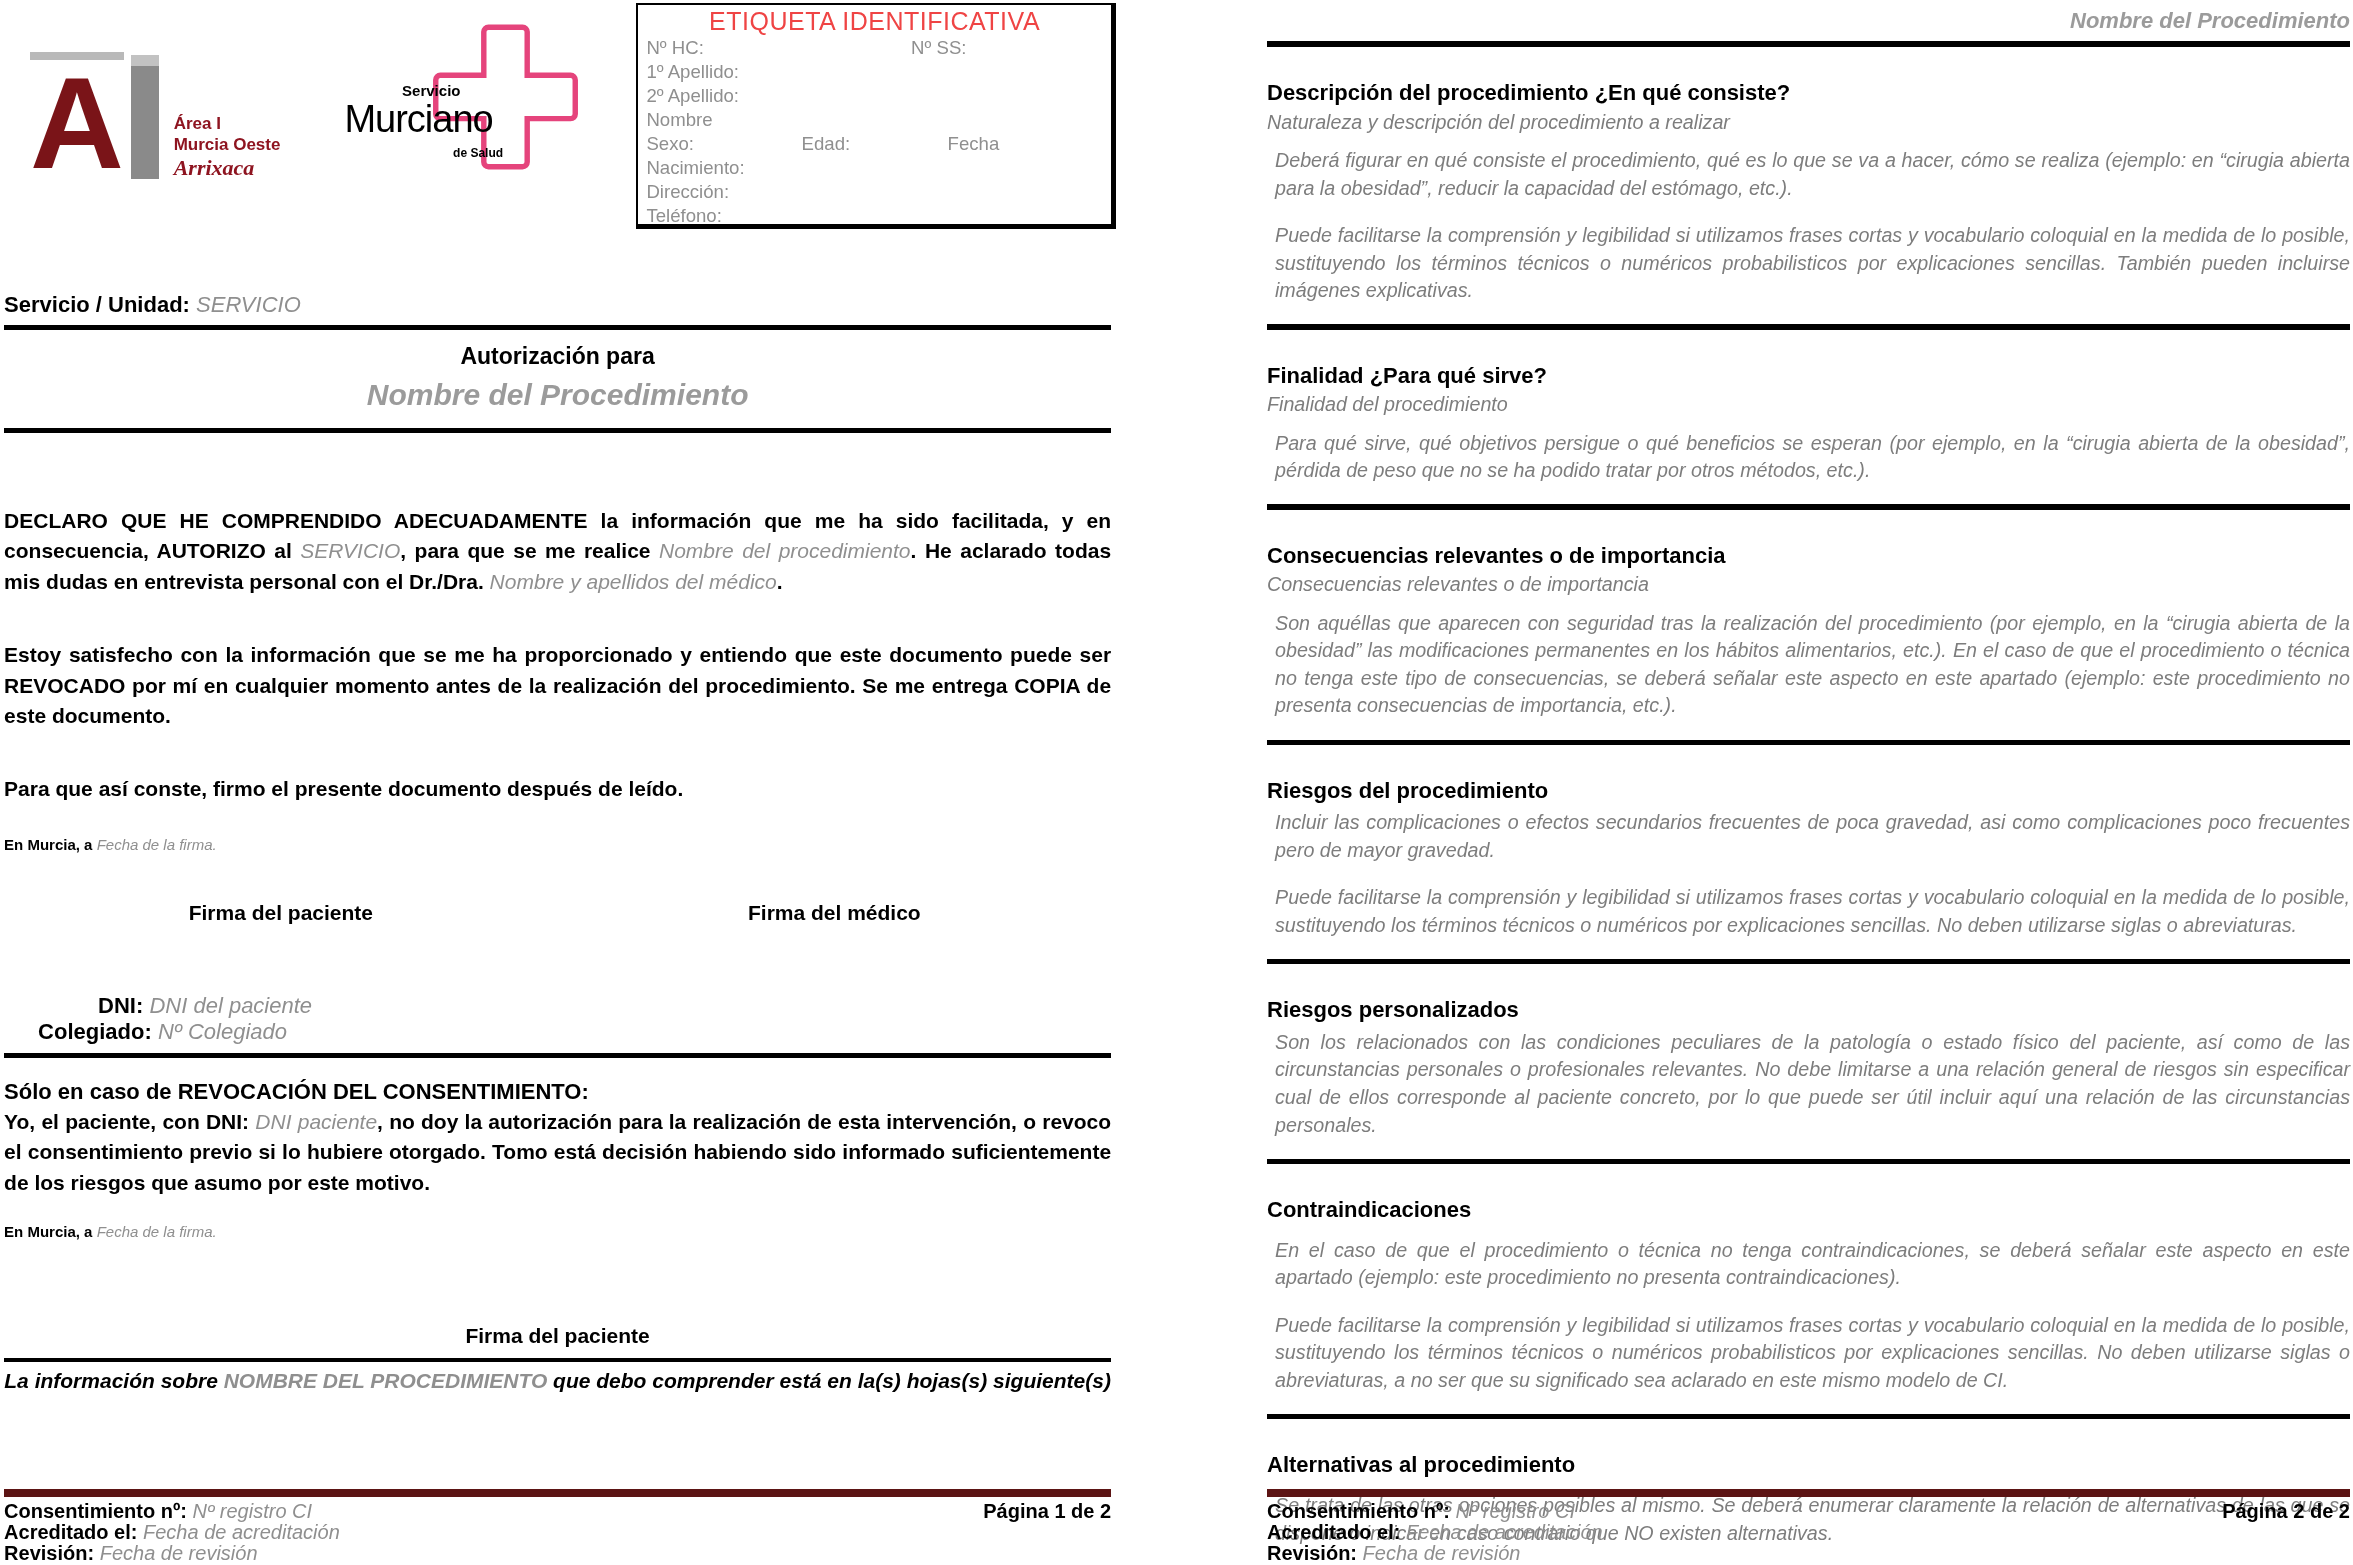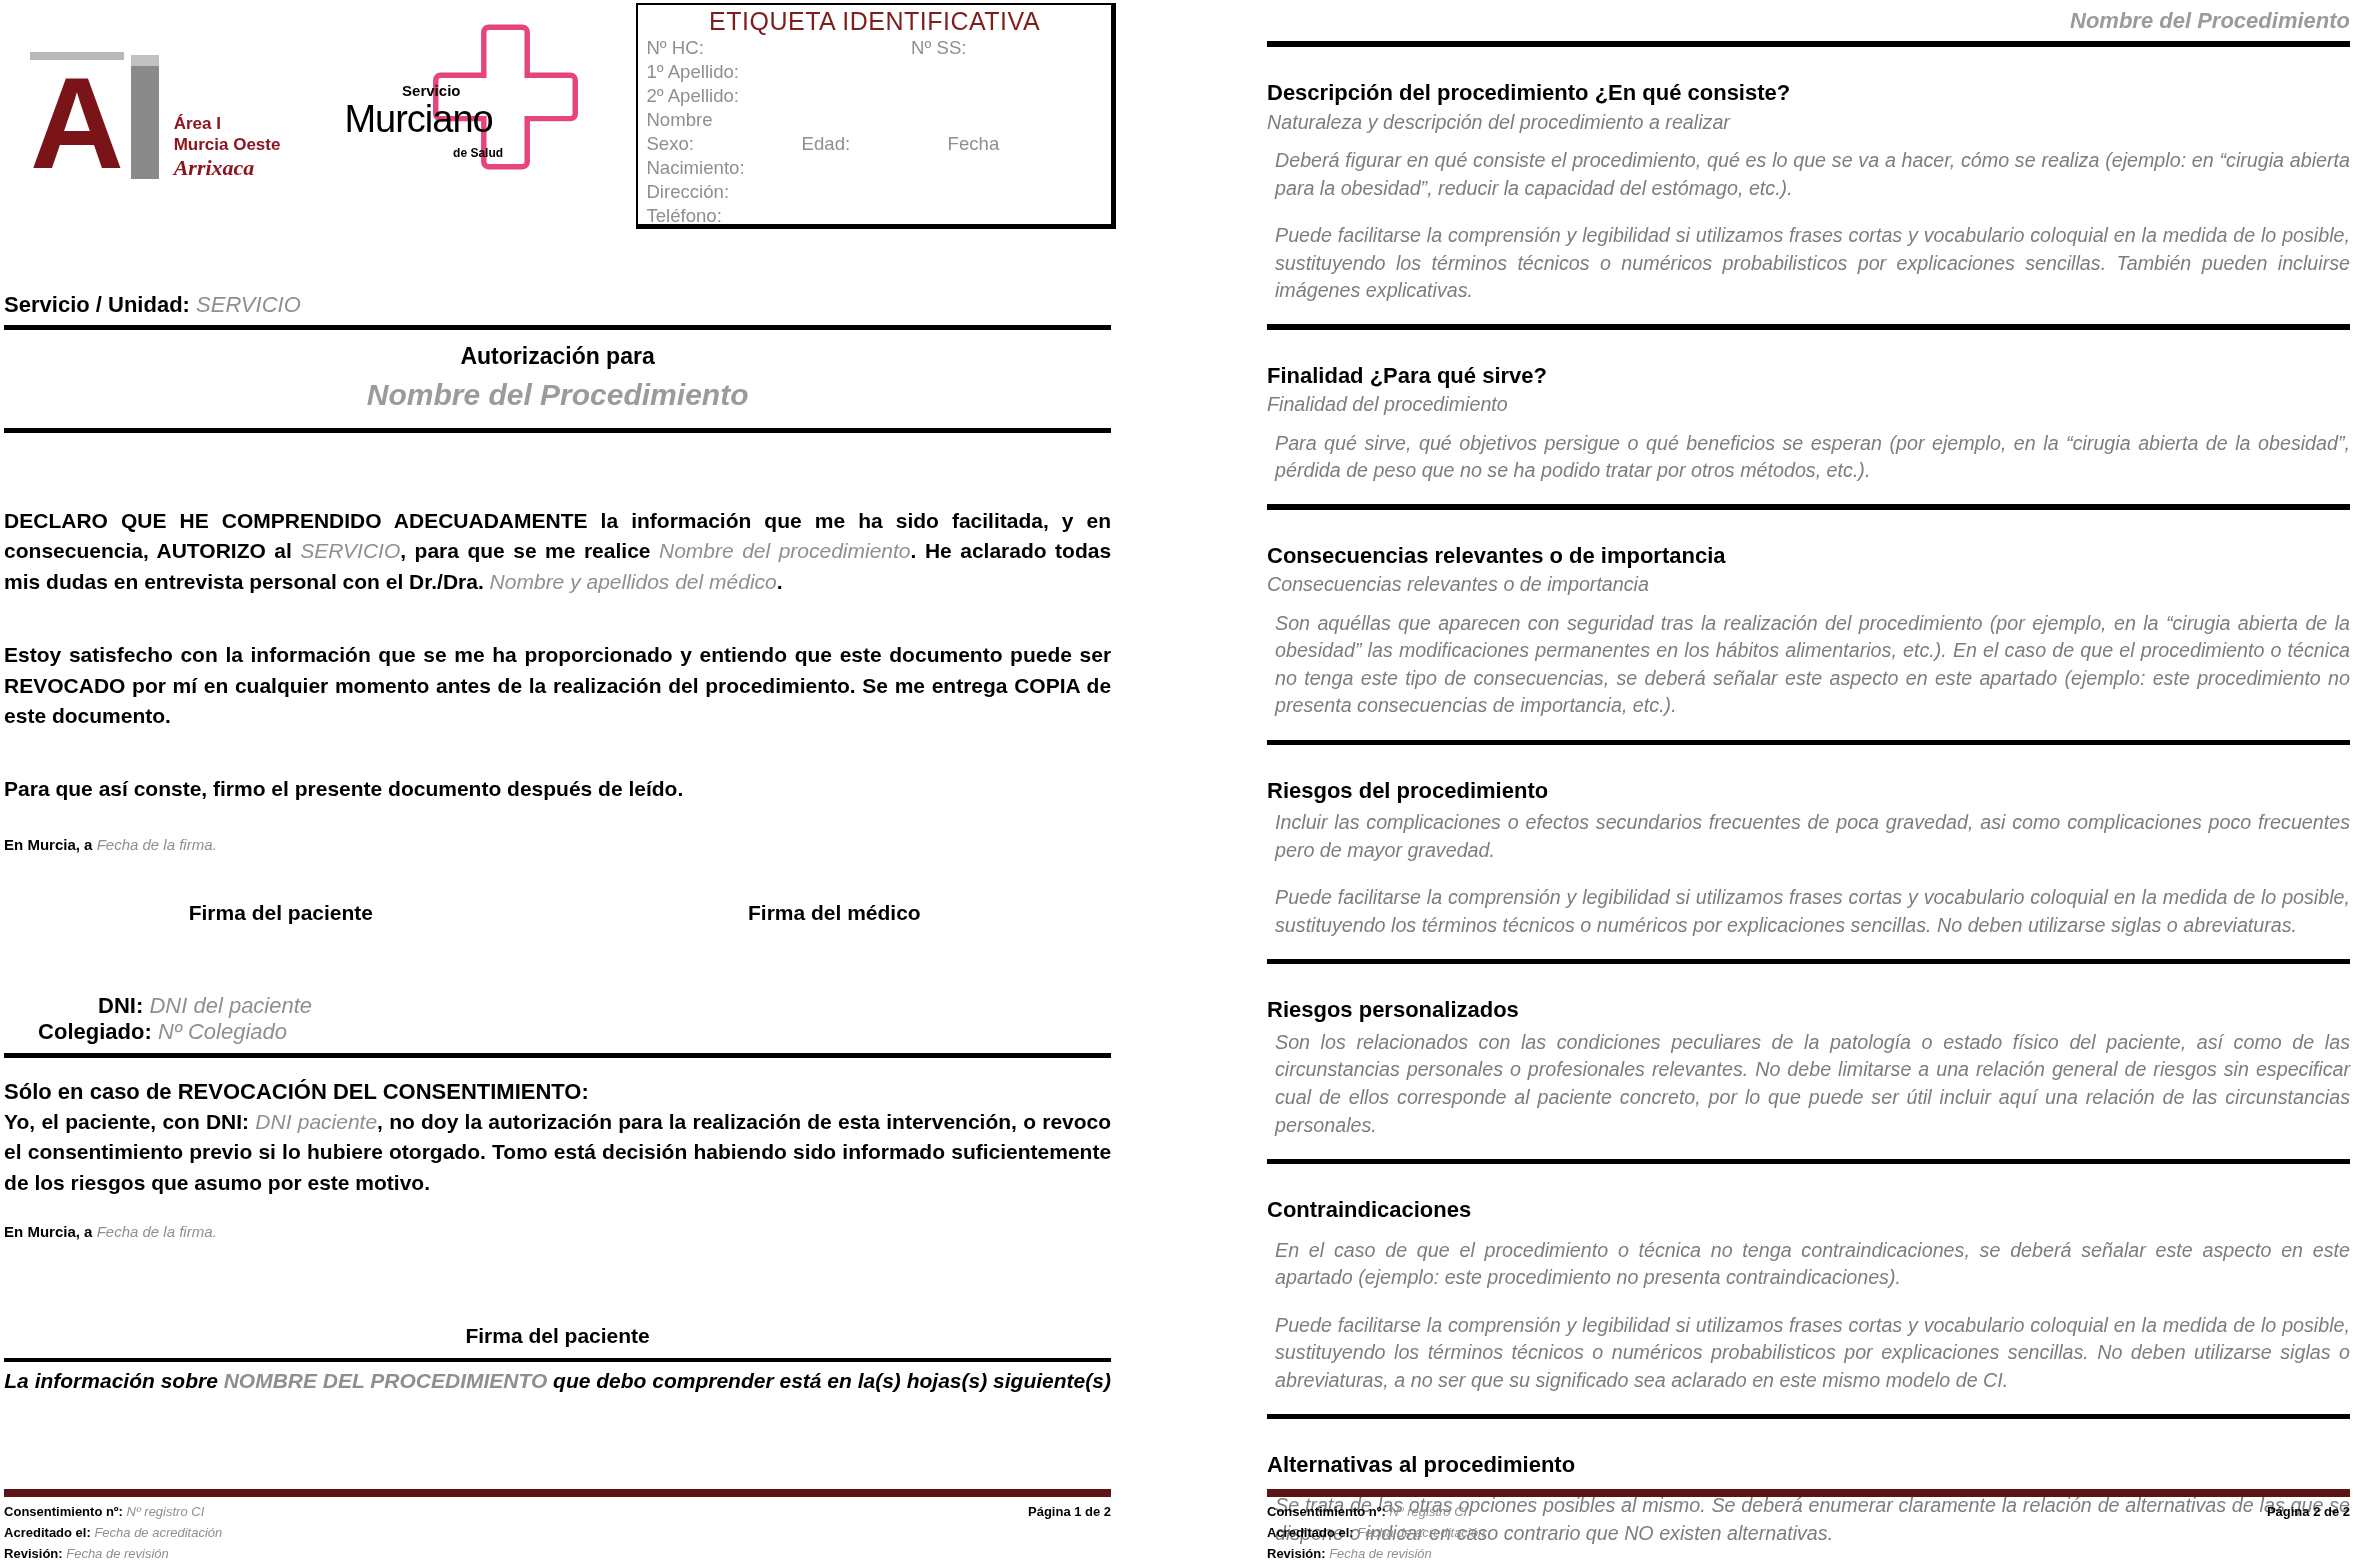--- a/index.html
+++ b/index.html
@@ -23,21 +23,21 @@
   .sms{position:absolute;left:331px;top:21px;width:248px;height:171px;}
   .sms svg{position:absolute;right:0;top:0;}
   .sms .s-top{position:absolute;left:67px;top:61px;font-size:15px;font-weight:bold;}
   .sms .s-main{position:absolute;left:9.3px;top:77px;font-size:38px;font-weight:normal;letter-spacing:-1px;}
   .sms .s-sub{position:absolute;left:118px;top:125px;font-size:12px;font-weight:bold;}
 
   
   .etiqueta{position:absolute;left:632px;top:3.1px;width:480px;height:226px;box-sizing:border-box;
             border:2.1px solid #000;border-right-width:5.2px;border-bottom-width:5.2px;
             padding:2.1px 8.3px;color:#8f8f8f;}
-  .et-title{text-align:center;font-size:25px;color:#7f1d1d;letter-spacing:0.5px;}
+  .et-title{text-align:center;font-size:25px;color:#ef4444;letter-spacing:0.5px;}
   .et-row{display:flex;font-size:18.6px;line-height:24px;}
   .et-c1{flex:0 0 58%;}
   .et-3a{flex:0 0 34%;} .et-3b{flex:0 0 32%;}
 
   
   .hr{border:0;height:4.7px;background:#000;margin:0;}
   .hr-11{height:5.7px;}
   .svc{margin-top:58px;font-size:22px;font-weight:bold;}
   .gray{font-weight:400;font-style:italic;color:#8f8f8f;}
   .title1{margin-top:13.5px;text-align:center;font-size:23px;font-weight:bold;}
@@ -59,21 +59,21 @@
   .revoc-p{margin-top:2.1px;}
   .sig2{margin-top:84px;text-align:center;font-size:21px;font-weight:bold;}
   .hr4{margin-top:9.3px;}
   .copy-t{margin-top:27px;text-align:center;font-size:22px;font-weight:bold;font-style:italic;}
   .copy-i{margin-top:4.1px;text-align:center;font-size:21px;font-weight:bold;font-style:italic;line-height:1.4;}
   .copy-i .gray{font-weight:bold;}
 
   
   .footer{position:absolute;bottom:2.1px;left:0;right:0;}
   .f-rule{height:8.3px;background:#5c1414;margin-bottom:4.1px;}
-  .f-line{display:flex;justify-content:space-between;font-size:13px;line-height:21px;}
+  .f-line{display:flex;justify-content:space-between;font-size:20px;line-height:21px;}
   .f-lab{font-weight:bold;}
   .f-val{font-style:italic;color:#8f8f8f;}
   .f-page{font-weight:bold;}
 
   
   .p2-header{margin-top:8.3px;text-align:right;font-size:22px;font-weight:bold;
              font-style:italic;color:#9b9b9b;}
   .p2-hr{margin-top:7.2px;}
   .section{margin-top:33px;}
   .sec-h{font-size:22px;font-weight:bold;line-height:1.2;}

